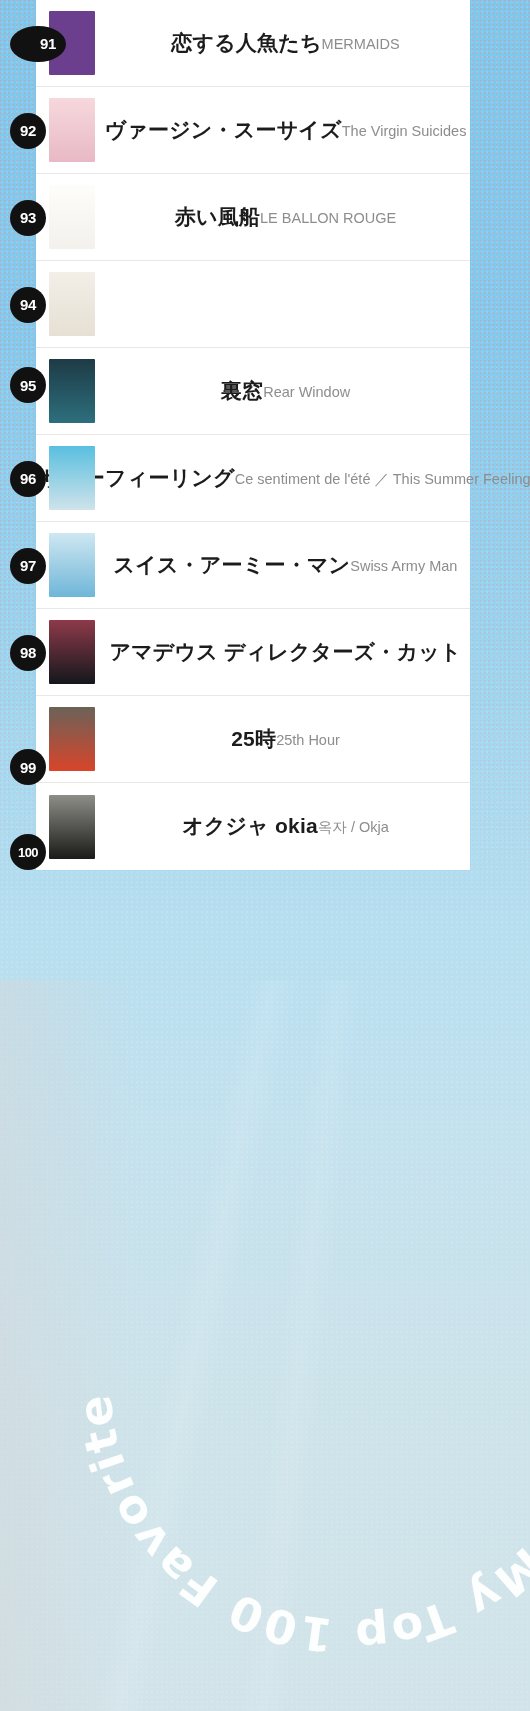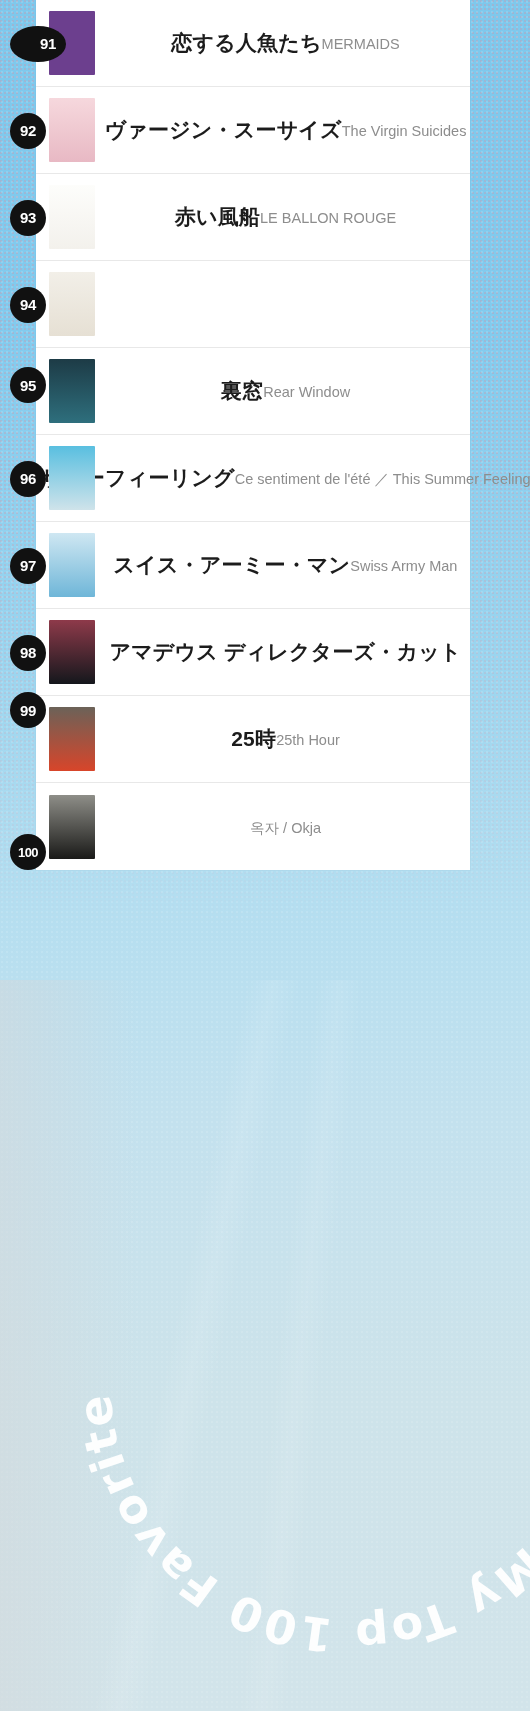--- a/index.html
+++ b/index.html
@@ -236,27 +236,28 @@
     <div class="movie-row">
       <div class="poster" style="background-image: linear-gradient(rgb(107, 98, 88), rgb(216, 69, 42));"></div>
       <div class="row-text">
         <div class="title-ja">25時</div>
         <div class="title-en">25th Hour</div>
       </div>
     </div>
     <div class="movie-row">
       <div class="poster" style="background-image: linear-gradient(rgb(142, 142, 136), rgb(26, 26, 24));"></div>
       <div class="row-text">
+        <div class="title-ja">オクジャ okia</div>
         <div class="title-en">옥자 / Okja</div>
       </div>
     </div>
   </div>
 
 <div class="rank-badge" style="top: 25.5px; padding-left: 20px;">91</div>
 <div class="rank-badge" style="top: 112.5px;">92</div>
 <div class="rank-badge" style="top: 199.5px;">93</div>
 <div class="rank-badge" style="top: 286.5px;">94</div>
 <div class="rank-badge" style="top: 367px;">95</div>
 <div class="rank-badge" style="top: 460.5px;">96</div>
 <div class="rank-badge" style="top: 547.5px;">97</div>
 <div class="rank-badge" style="top: 634.5px;">98</div>
-<div class="rank-badge" style="top: 692px;">99</div>
+<div class="rank-badge" style="top: 749px;">99</div>
 <div class="rank-badge wide" style="top: 834px;">100</div>
 
 </body></html>

